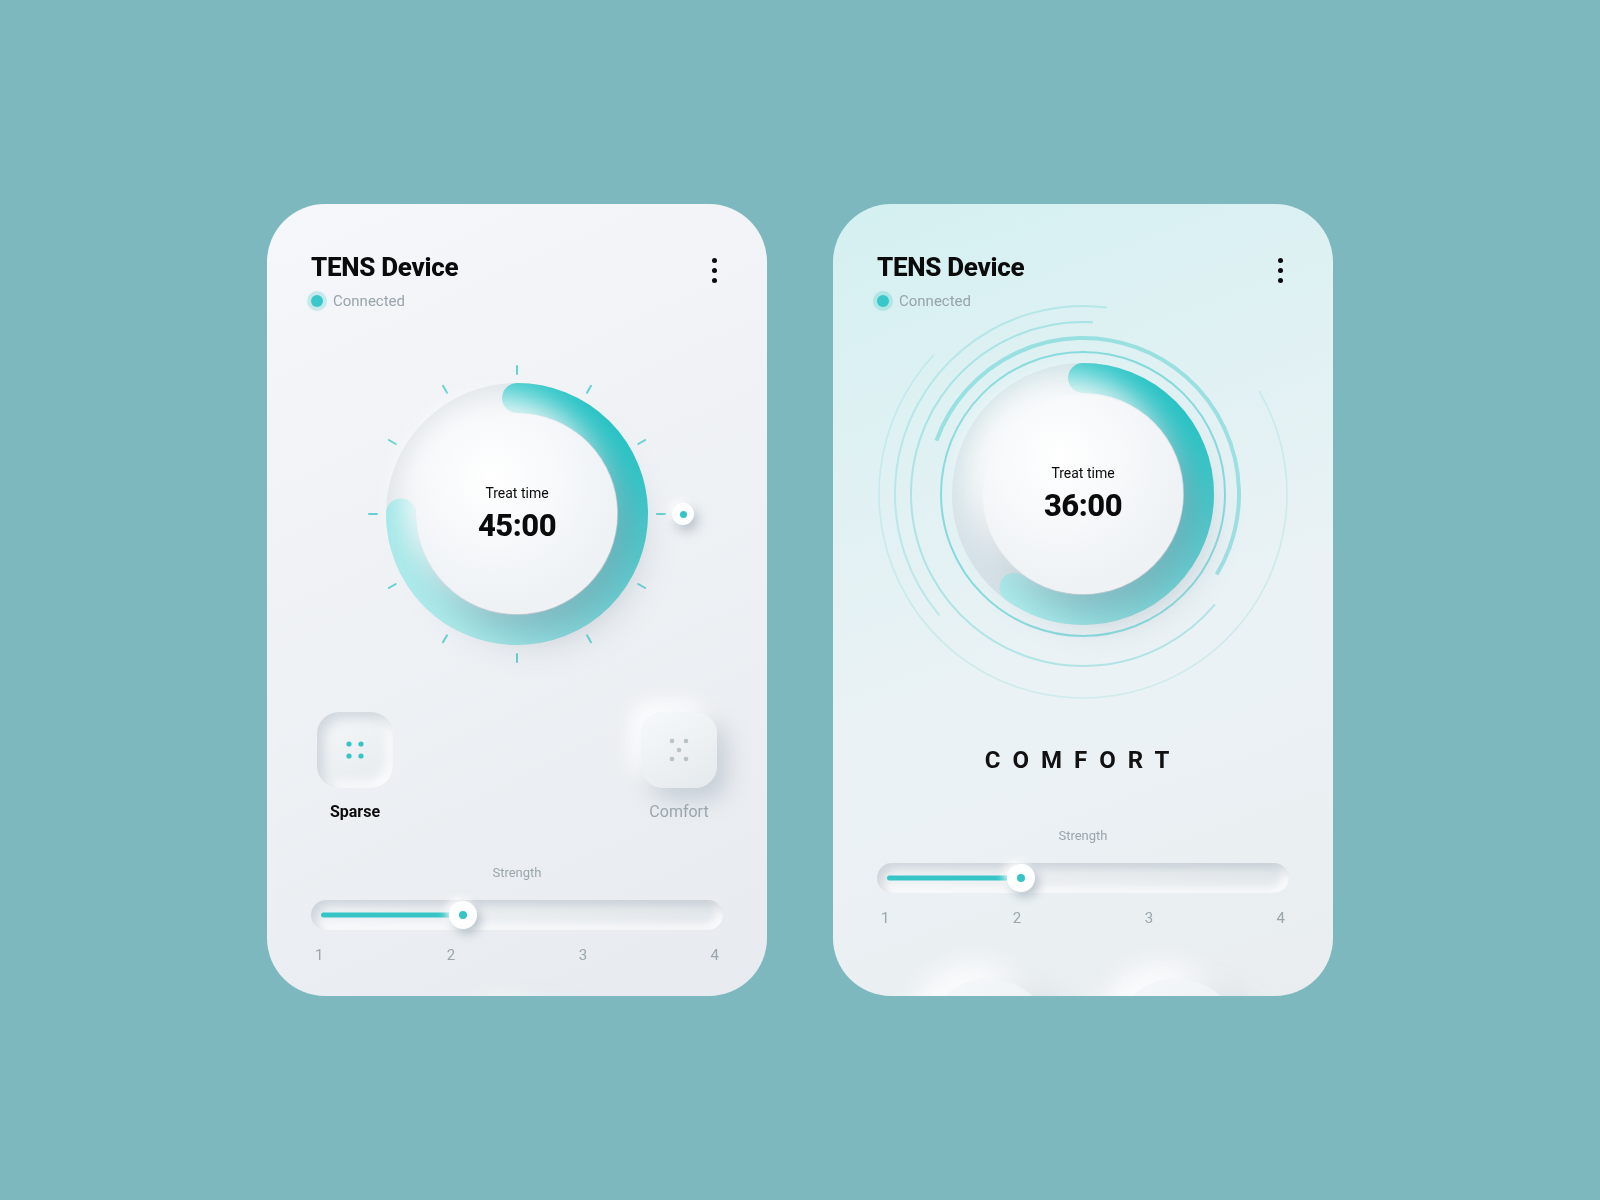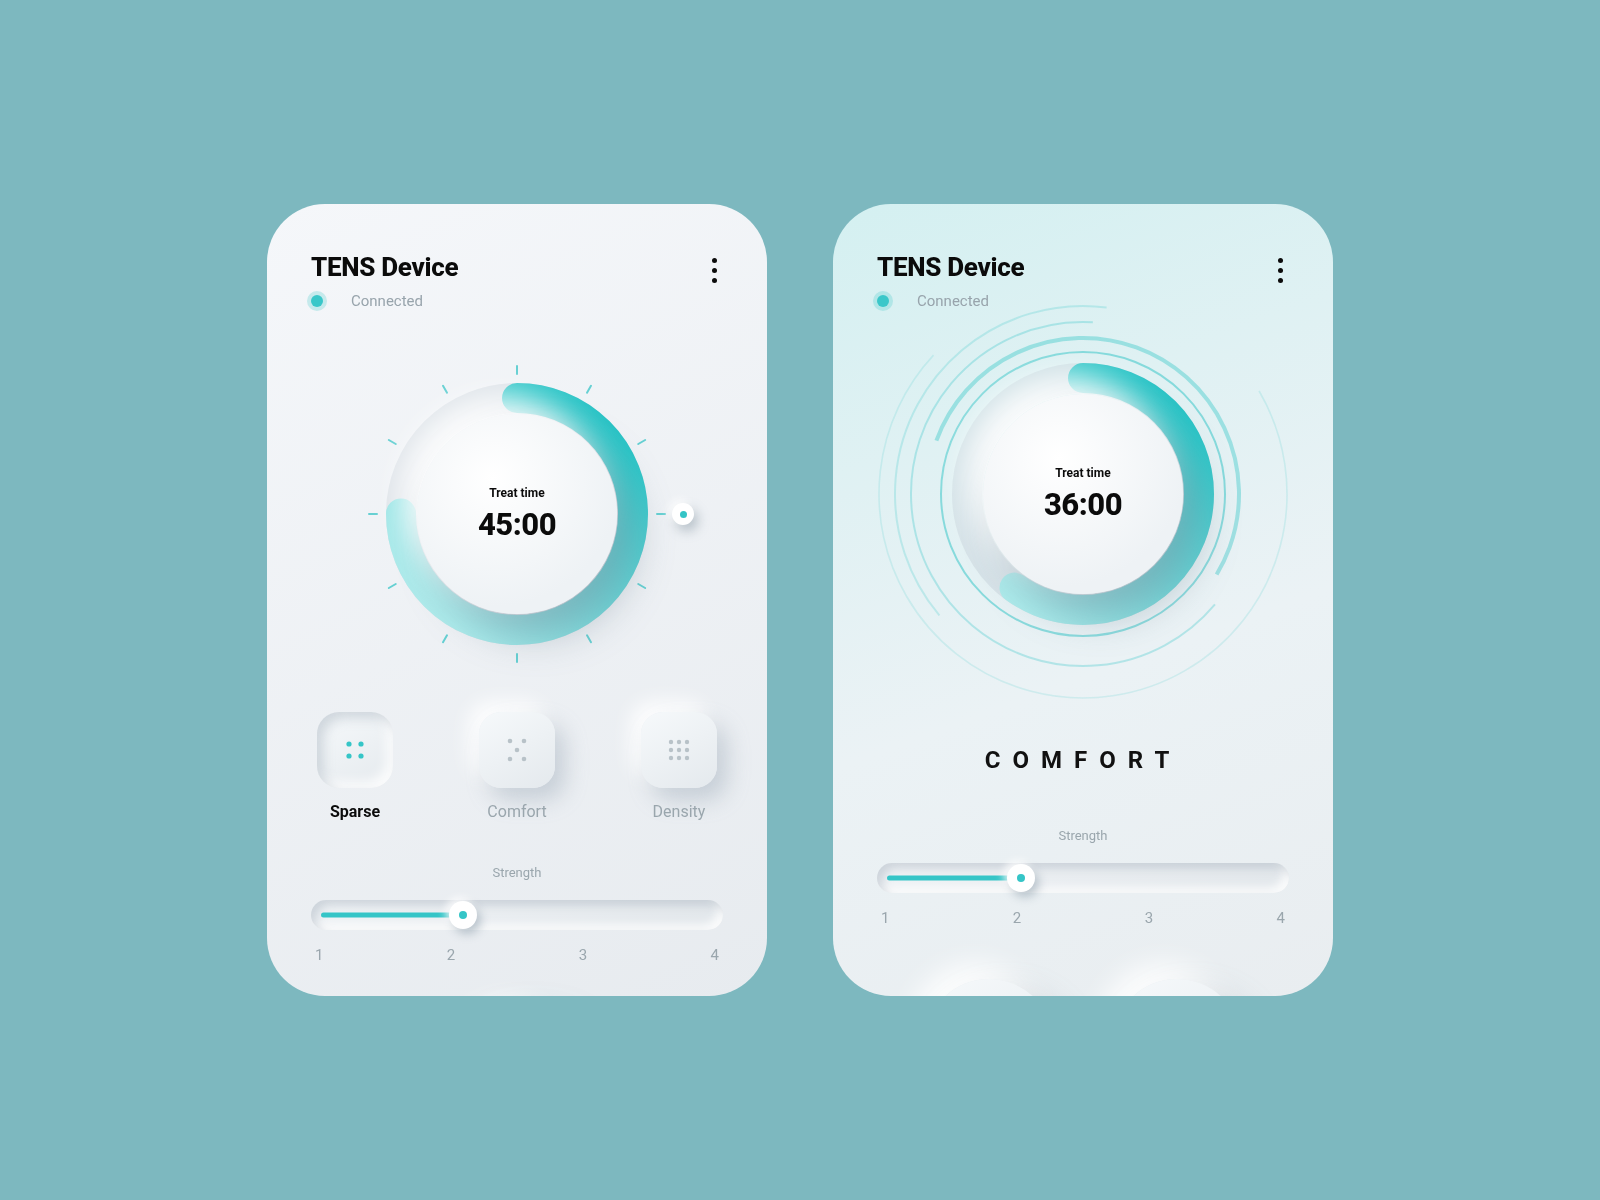--- a/index.html
+++ b/index.html
@@ -25,21 +25,21 @@
   .phone-left {
     background: linear-gradient(155deg, #f5f7fa 0%, #e7ebef 100%);
   }
   .phone-right {
     background: linear-gradient(160deg, #d4f0f1 0%, #ebf2f5 58%, #e9edf0 100%);
   }
 
   
   .header { display:flex; justify-content:space-between; align-items:flex-start; }
   .title { font-size: 26px; font-weight: 800; color:#0b0b0b; letter-spacing:-0.3px; }
-  .status-row { margin-top:10px; display:flex; align-items:center; gap:28px; }
+  .status-row { margin-top:10px; display:flex; align-items:center; gap:10px; }
   .status-dot {
     width:12px; height:12px; border-radius:50%;
     background:#3ac7c9; box-shadow: 0 0 0 4px rgba(58,199,201,0.25);
   }
   .status-text { font-size:15px; color:#98a4ac; }
   .more-icon { display:flex; flex-direction:column; gap:5px; padding:6px; cursor:pointer;}
   .more-icon span { width:5px; height:5px; border-radius:50%; background:#0c0c0c;}
 
   
   .dial-wrap { position:relative; width:100%; display:flex; justify-content:center; }
@@ -54,21 +54,21 @@
   .knob {
     position:absolute; left:50%; transform:translateX(-50%);
     top:60px;
     width:200px; height:200px; border-radius:50%;
     background: radial-gradient(circle at 38% 32%, #ffffff 0%, #eef2f5 70%);
     box-shadow:
       18px 22px 38px rgba(120,140,155,0.45),
       -16px -16px 30px rgba(255,255,255,0.95);
     display:flex; flex-direction:column; justify-content:center; align-items:center;
   }
-  .knob-label { font-size:12px; color:#0b0b0b; font-weight:700; margin-bottom:6px;}
+  .knob-label { font-size:14px; color:#0b0b0b; font-weight:400; margin-bottom:6px;}
   .knob-value { font-size:31px; font-weight:800; color:#0b0b0b; letter-spacing:-0.5px;}
 
   .drag-dot {
     position:absolute; width:22px; height:22px; border-radius:50%;
     background:#fff; display:flex; align-items:center; justify-content:center;
     box-shadow: 4px 6px 12px rgba(100,120,135,0.4), -3px -3px 8px rgba(255,255,255,0.9);
   }
   .drag-dot::after { content:""; width:7px; height:7px; border-radius:50%; background:#34c4c6; }
 
   
@@ -208,36 +208,20 @@
         <svg width="30" height="30" viewBox="0 0 30 30" fill="#b8c2c8">
           <circle cx="8" cy="6" r="2.3"></circle>
             <circle cx="22" cy="6" r="2.3"></circle>
           <circle cx="15" cy="15" r="2.3"></circle>
           <circle cx="8" cy="24" r="2.3"></circle>
             <circle cx="22" cy="24" r="2.3"></circle>
         </svg>
       </div>
       <div class="mode-label">Comfort</div>
     </div>
-    <div class="mode">
-      <div class="mode-btn">
-        <svg width="30" height="30" viewBox="0 0 30 30" fill="#b8c2c8">
-          <circle cx="7" cy="7" r="2.2"></circle>
-            <circle cx="15" cy="7" r="2.2"></circle>
-            <circle cx="23" cy="7" r="2.2"></circle>
-          <circle cx="7" cy="15" r="2.2"></circle>
-            <circle cx="15" cy="15" r="2.2"></circle>
-            <circle cx="23" cy="15" r="2.2"></circle>
-          <circle cx="7" cy="23" r="2.2"></circle>
-            <circle cx="15" cy="23" r="2.2"></circle>
-            <circle cx="23" cy="23" r="2.2"></circle>
-        </svg>
-      </div>
-      <div class="mode-label">Density</div>
-    </div>
   </div>
 
   <div class="slider-block">
     <div class="slider-title">Strength</div>
     <div class="slider-track">
       <div class="slider-fill" style="width:calc(37% - 10px)"></div>
       <div class="slider-thumb" style="left:37%"></div>
     </div>
     <div class="slider-marks">
       <span>1</span>

